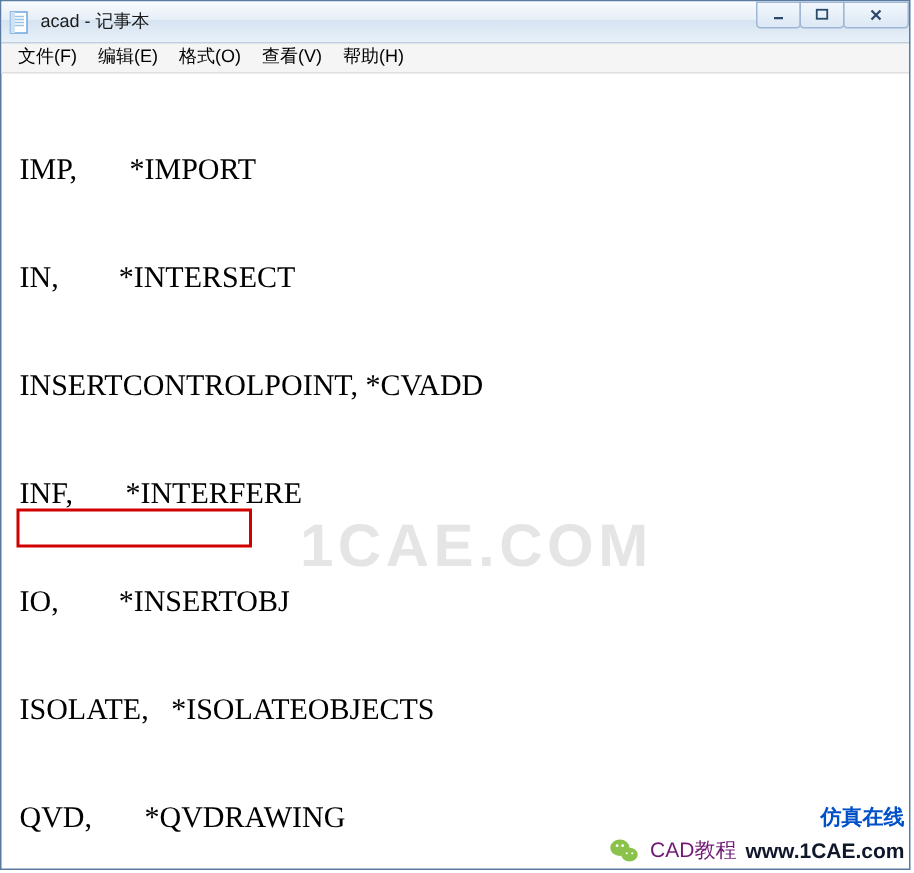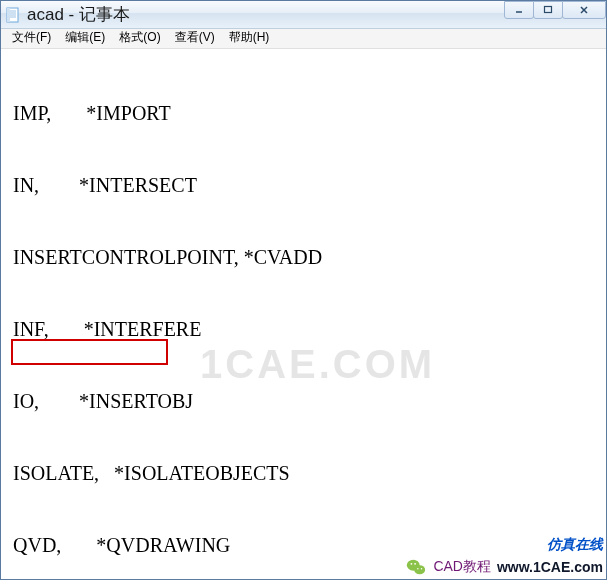--- a/index.html
+++ b/index.html
@@ -29,21 +29,21 @@
     .titlebar .notepad-icon {
       width: 16px;
       height: 16px;
       margin-right: 6px;
       display: flex;
       align-items: center;
       justify-content: center;
     }
     .titlebar .notepad-icon svg { width: 16px; height: 16px; }
     .titlebar .title-text {
-      font-size: 17px;
+      font-size: 12px;
       color: #1a1a1a;
     }
     .win-controls {
       position: absolute;
       right: 0;
       top: 0;
       display: flex;
     }
     .win-btn {
       width: 30px;
@@ -104,21 +104,21 @@
     .footer-overlay {
       position: absolute;
       bottom: 4px;
       right: 6px;
       display: flex;
       align-items: center;
       gap: 6px;
       font-size: 14px;
     }
     .footer-red { color: #0f172a; font-weight: bold; }
-    .footer-blue { color: #0050c8; font-weight: bold; font-style: italic; }
+    .footer-blue { color: #0050c8; font-weight: bold; }
     .footer-brown { color: #701a75; }
     .wechat-icon { width: 22px; height: 22px; }
   </style>
 </head>
 <body>
 
 <div class="window">
   <div class="titlebar">
     <span class="notepad-icon">
       <svg viewBox="0 0 16 16">

